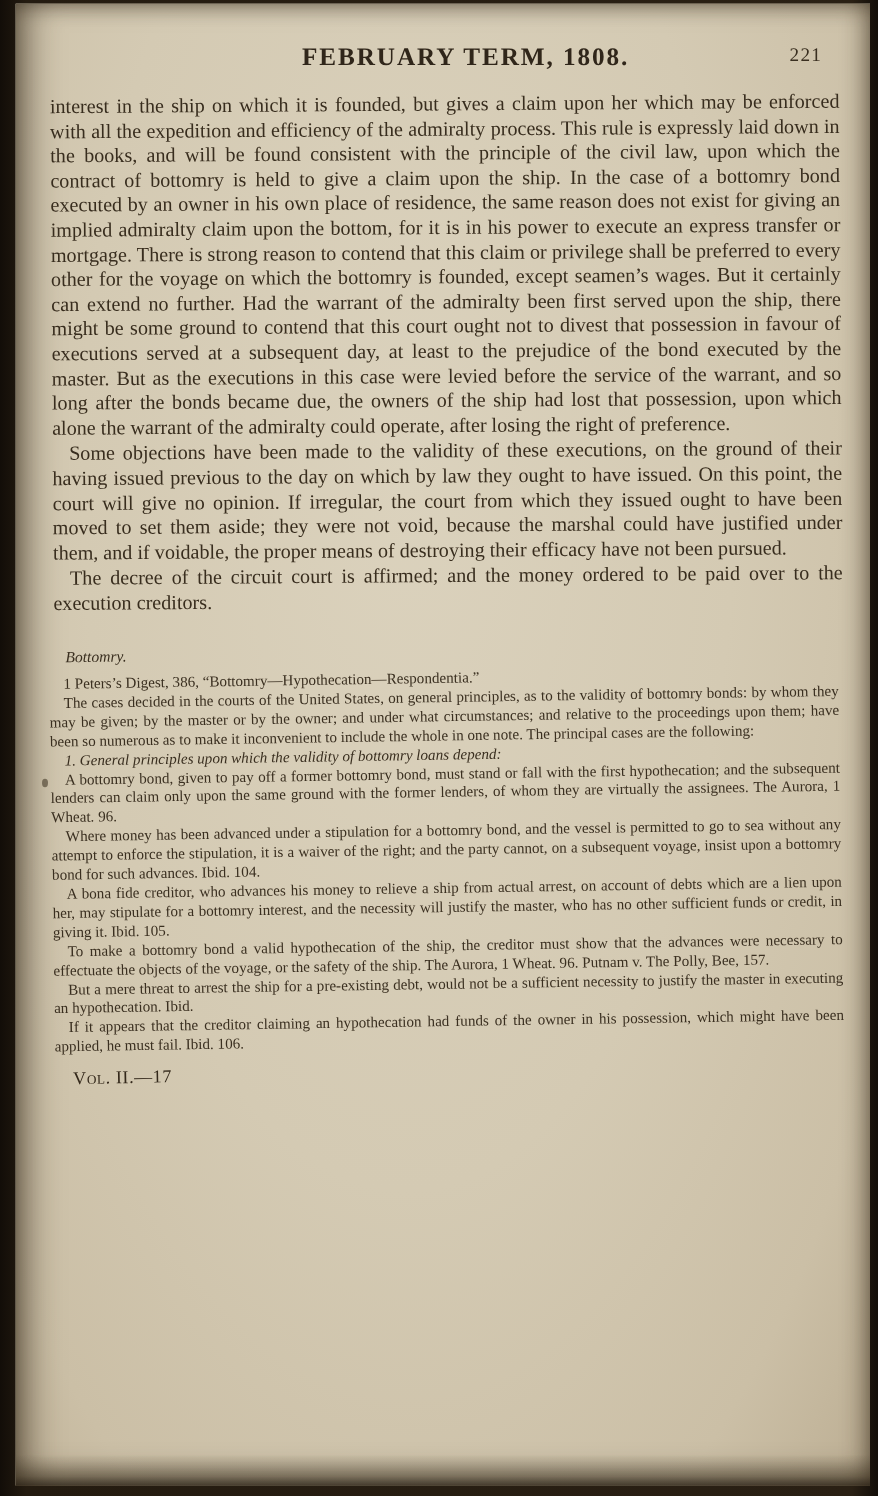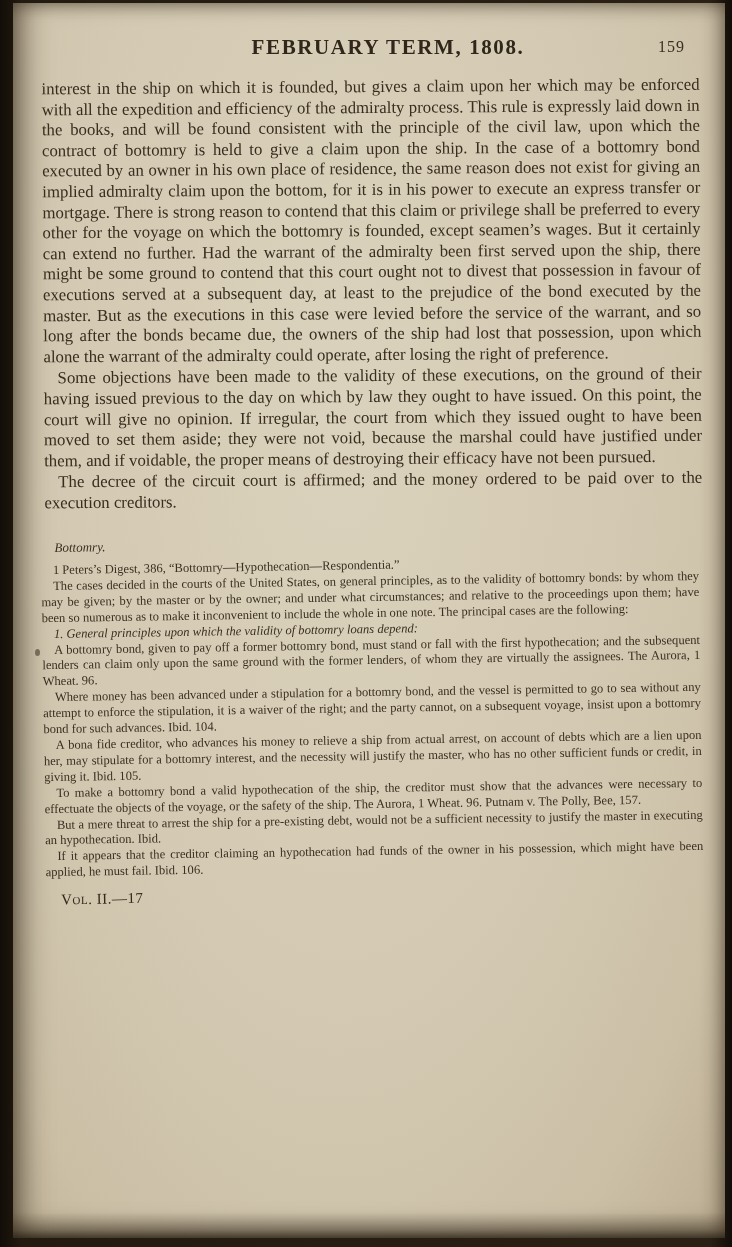--- a/index.html
+++ b/index.html
@@ -78,21 +78,21 @@
 </style>
 </head>
 <body>
 
 <div class="scan">
   <div class="paper">
     <div class="content">
 
       <div class="hdr">
         <span class="term">FEBRUARY TERM, 1808.</span>
-        <span class="pageno">159</span>
+        <span class="pageno">221</span>
       </div>
 
 
       <div class="opinion">
         <p>interest in the ship on which it is founded, but gives a claim upon her which may be enforced with all the expedition and efficiency of the admiralty process. This rule is expressly laid down in the books, and will be found consistent with the principle of the civil law, upon which the contract of bottomry is held to give a claim upon the ship. In the case of a bottomry bond executed by an owner in his own place of residence, the same reason does not exist for giving an implied admiralty claim upon the bottom, for it is in his power to execute an express transfer or mortgage. There is strong reason to contend that this claim or privilege shall be preferred to every other for the voyage on which the bottomry is founded, except seamen’s wages. But it certainly can extend no further. Had the warrant of the admiralty been first served upon the ship, there might be some ground to contend that this court ought not to divest that possession in favour of executions served at a subsequent day, at least to the prejudice of the bond executed by the master. But as the executions in this case were levied before the service of the warrant, and so long after the bonds became due, the owners of the ship had lost that possession, upon which alone the warrant of the admiralty could operate, after losing the right of preference.</p>
         <p>Some objections have been made to the validity of these executions, on the ground of their having issued previous to the day on which by law they ought to have issued. On this point, the court will give no opinion. If irregular, the court from which they issued ought to have been moved to set them aside; they were not void, because the marshal could have justified under them, and if voidable, the proper means of destroying their efficacy have not been pursued.</p>
         <p>The decree of the circuit court is affirmed; and the money ordered to be paid over to the execution creditors.</p>
       </div>
 
       <div class="footnotes">

